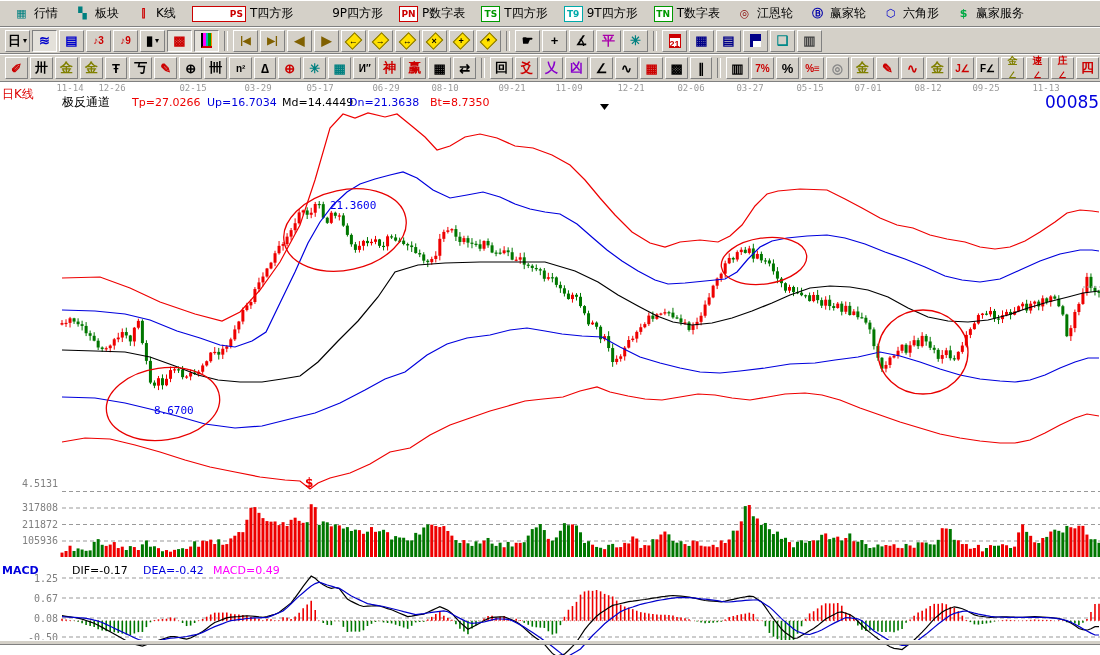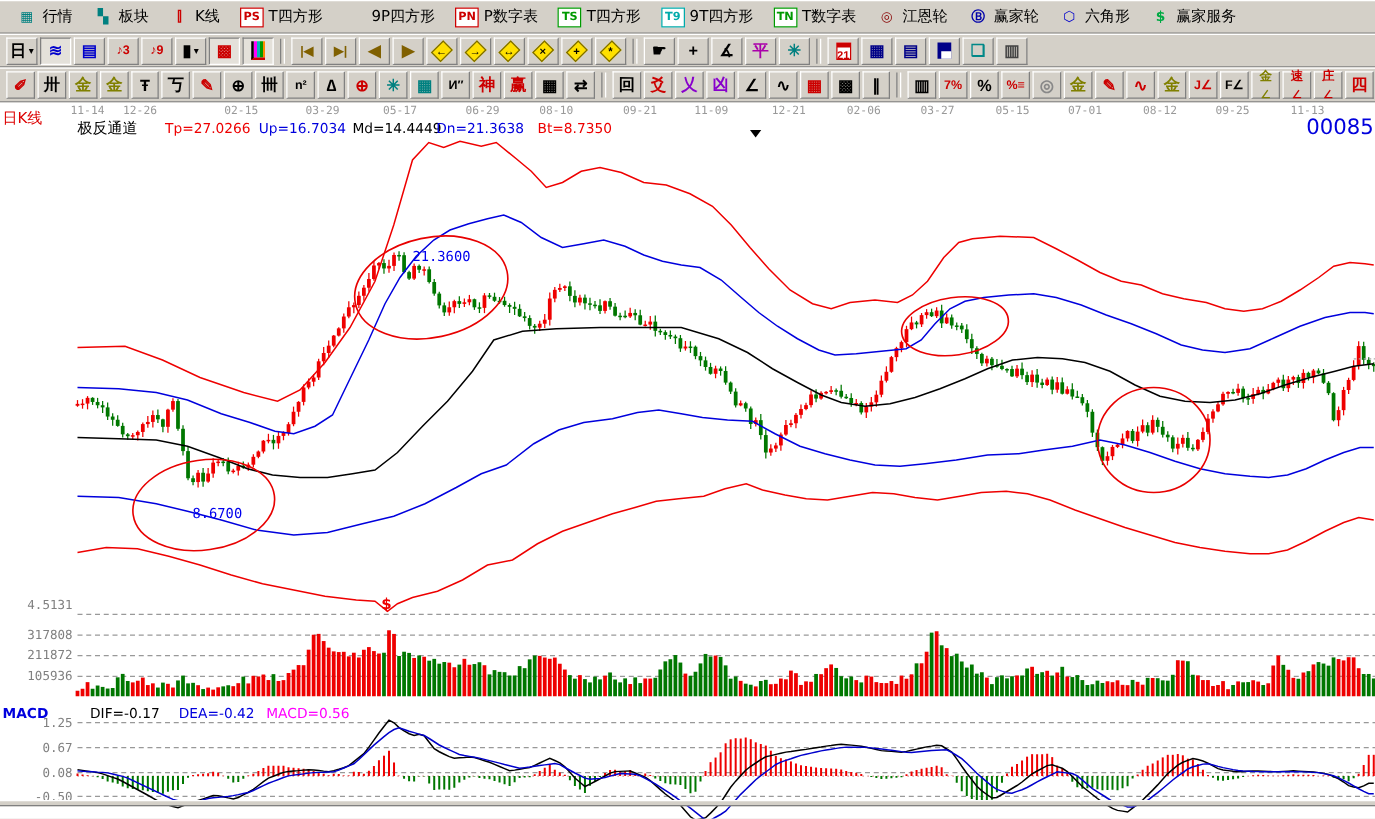--- a/index.html
+++ b/index.html
@@ -45,21 +45,21 @@
       </div>
       <div class="tb1-item">
         <span class="tb1-icon" style="color: rgb(0, 128, 128);">▚</span>
         <span>板块</span>
       </div>
       <div class="tb1-item">
         <span class="tb1-icon" style="color: rgb(204, 0, 0);">⫿</span>
         <span>K线</span>
       </div>
       <div class="tb1-item">
-        <span class="tb1-badge" style="color: rgb(204, 0, 0); border-color: rgb(204, 0, 0);">PS</span>
+        <span class="tb1-badge" style="color: rgb(204, 0, 0); border-color: rgb(204, 0, 0); padding-left: 35px;">PS</span>
         <span>T四方形</span>
       </div>
       <div class="tb1-item">
         <span class="tb1-badge" style="color: rgb(204, 0, 204); border-color: rgb(204, 0, 204); margin-top: 44px;">P9</span>
         <span>9P四方形</span>
       </div>
       <div class="tb1-item">
         <span class="tb1-badge" style="color: rgb(204, 0, 0); border-color: rgb(204, 0, 0);">PN</span>
         <span>P数字表</span>
       </div>
@@ -1447,15 +1447,15 @@
     <div class="ovl" style="left:282px;top:15px;color:#000">Md=14.4449</div>
     <div class="ovl" style="left:349px;top:15px;color:#0000dd">Dn=21.3638</div>
     <div class="ovl" style="left:430px;top:15px;color:#ee0000">Bt=8.7350</div>
     <div class="ovl" style="left:1045px;top:14px;color:#0000dd;font-size:17px">000852</div>
 
     <div class="sepbar"></div>
 
     <div class="ovl" style="left:2px;top:483px;color:#0000dd;font-weight:bold">MACD</div>
     <div class="ovl" style="left:72px;top:483px;color:#000">DIF=-0.17</div>
     <div class="ovl" style="left:143px;top:483px;color:#0000dd">DEA=-0.42</div>
-    <div class="ovl" style="left:213px;top:483px;color:#ff00ff">MACD=0.56</div>
+    <div class="ovl" style="left:213px;top:483px;color:#ff00ff">MACD=0.49</div>
   </div>
 </div>
 
 </body></html>

